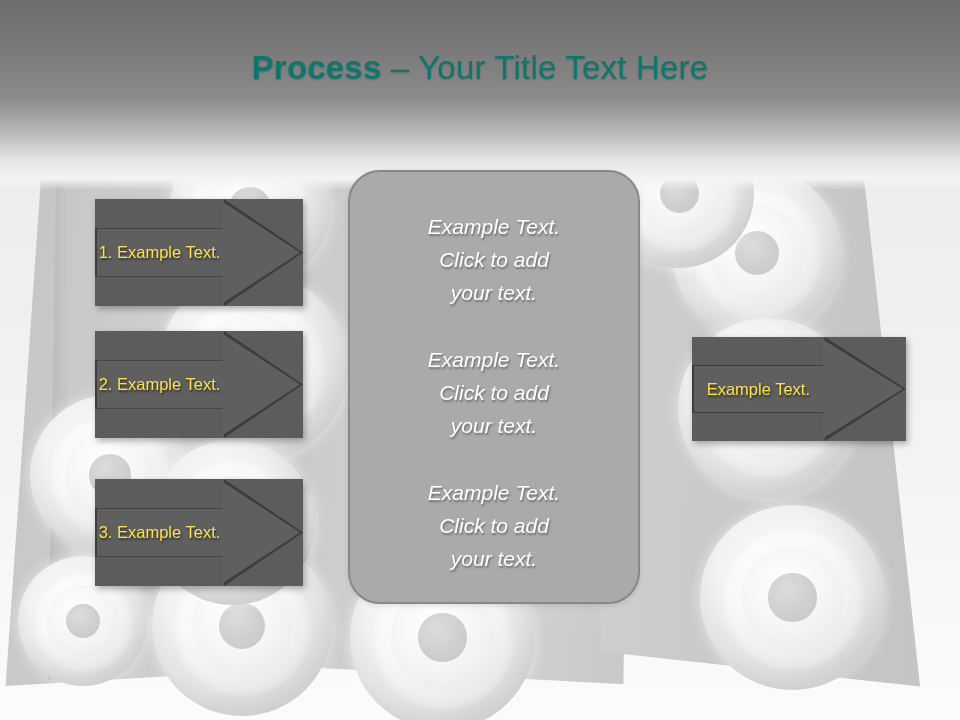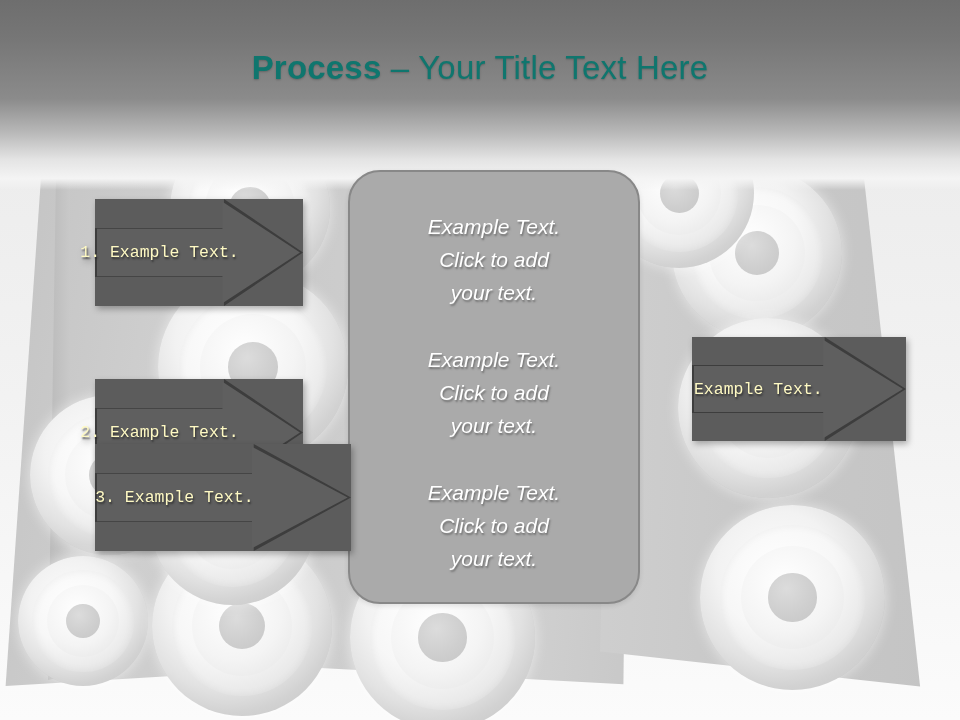--- a/index.html
+++ b/index.html
@@ -112,28 +112,27 @@
     clip-path:polygon(0% 27%,62% 27%,62% 0%,100% 50%,62% 100%,62% 73%,0% 73%);
   }
   .arrow-fill{
     position:absolute;left:2px;top:2px;right:2px;bottom:2px;
     background:#5f5f5f;
     clip-path:polygon(0% 27%,61.5% 27%,61.5% 0.8%,99.5% 50%,61.5% 99.2%,61.5% 73%,0% 73%);
   }
   .arrow-label{
     position:absolute;left:0;top:0;width:62%;height:100%;
     display:flex;align-items:center;justify-content:center;
-    color:#fef9c3;font-size:16.5px;
+    color:#fde047;font-size:16.5px;
     text-shadow:1px 2px 2px rgba(30,30,30,.7);
     white-space:nowrap;
-    font-family:Liberation Mono, monospace;
   }
   .arrow-1{left:95px;top:199px;width:208px;height:107px;}
-  .arrow-2{left:95px;top:331px;width:208px;height:107px;margin-top:48px;}
-  .arrow-3{left:95px;top:444px;width:208px;height:107px;padding-left:48px;}
+  .arrow-2{left:95px;top:331px;width:208px;height:107px;}
+  .arrow-3{left:95px;top:479px;width:208px;height:107px;}
   .arrow-out{left:692px;top:337px;width:214px;height:104px;}
   .arrow-out .arrow-label{font-size:16.5px;}
 </style>
 </head>
 <body>
 
 <div class="slide">
 
   <div class="bg">
     <div class="bg-floor"></div>

